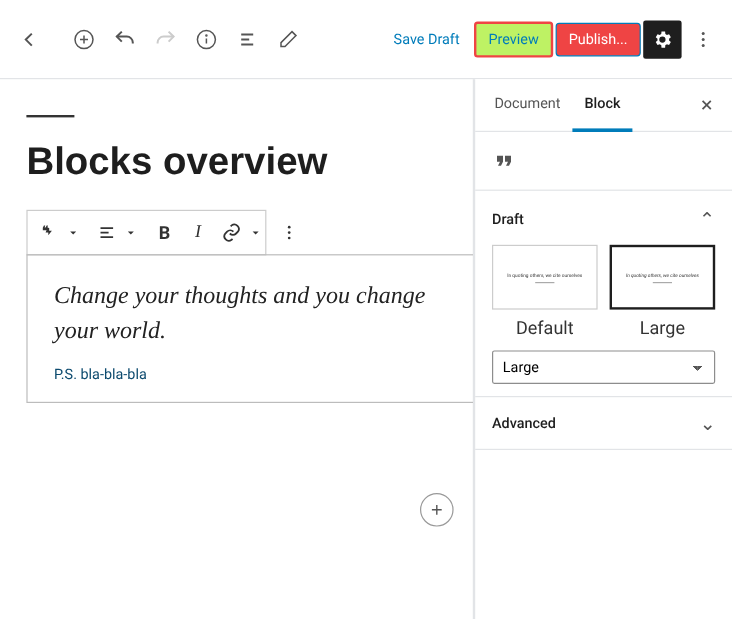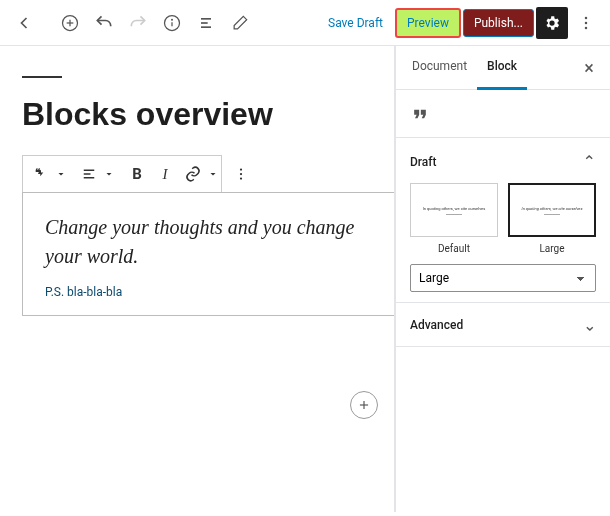--- a/index.html
+++ b/index.html
@@ -1,24 +1,24 @@
 <!DOCTYPE html>
 <html><head>
 <meta charset="utf-8">
 <style>
 *{box-sizing:border-box;margin:0;padding:0;font-family:-apple-system,BlinkMacSystemFont,"Segoe UI",Roboto,sans-serif}
 body{background:#fff;width:610px;height:516px;overflow:hidden;font-size:13px;color:#1e1e1e}
-.topbar{height:46px;border-bottom:1px solid #e2e4e7;display:flex;align-items:center;padding:0 8px;justify-content:space-between}
+.topbar{height:66px;border-bottom:1px solid #e2e4e7;display:flex;align-items:center;padding:0 8px;justify-content:space-between}
 .tb-left,.tb-right{display:flex;align-items:center;gap:2px}
 .iconbtn{width:32px;height:32px;display:flex;align-items:center;justify-content:center;border:none;background:transparent;cursor:pointer;color:#555;border-radius:2px}
 .iconbtn svg{width:20px;height:20px}
 .iconbtn.disabled{color:#ccc}
 .save-draft{color:#007cba;background:transparent;border:none;padding:6px 10px;cursor:pointer;font-size:12px}
 .preview{color:#007cba;background:#bef264;border:2px solid #ef4444;padding:6px 10px;cursor:pointer;font-size:12px;border-radius:3px}
-.publish{color:#fff;background:#7f1d1d;border:1px solid #007cba;padding:6px 10px;cursor:pointer;font-size:12px;border-radius:3px}
+.publish{color:#fff;background:#ef4444;border:1px solid #007cba;padding:6px 10px;cursor:pointer;font-size:12px;border-radius:3px}
 .gearbtn{background:#1e1e1e;color:#fff;width:32px;height:32px;display:flex;align-items:center;justify-content:center;border:none;cursor:pointer;border-radius:2px}
 .gearbtn svg{width:18px;height:18px}
 .main{display:flex;height:466px}
 .editor{flex:1;padding:20px 30px 20px 22px;overflow:auto;position:relative;border-right:1px solid #e2e4e7}
 .editor::-webkit-scrollbar{width:8px}
 .editor::-webkit-scrollbar-thumb{background:#c4c4c4;border-radius:4px}
 .title-sep{width:40px;height:2px;background:#333;margin:10px 0 18px 0}
 .post-title{font-size:32px;font-weight:700;margin-bottom:22px;font-family:"Segoe UI",Arial,sans-serif}
 .block-toolbar{display:flex;align-items:center;border:1px solid #ccc;background:#fff;height:38px;width:200px}
 .tb-group{display:flex;align-items:center;padding:0 4px;height:100%}
@@ -44,21 +44,21 @@
 .block-desc-text{font-size:11px;color:#666;line-height:1.45}
 .panel-head{display:flex;justify-content:space-between;align-items:center;margin-bottom:12px;cursor:pointer;font-size:12px}
 .panel-head b{font-weight:500}
 .chev{font-size:16px;color:#555}
 .styles-row{display:flex;gap:10px;margin-bottom:10px}
 .style-card{flex:1;text-align:center}
 .style-prev{height:54px;border:1px solid #ccc;display:flex;flex-direction:column;align-items:center;justify-content:center;margin-bottom:6px;font-size:4px;padding:6px;cursor:pointer}
 .style-prev .ln1{color:#333}
 .style-prev .ln2{width:16px;height:1px;background:#aaa;margin-top:3px}
 .style-card.selected .style-prev{border:2px solid #1e1e1e}
-.style-label{font-size:10px;color:#333}
+.style-label{font-size:15px;color:#333}
 .field-lbl{font-size:11px;color:#666;margin-bottom:4px}
 .select{width:100%;height:28px;border:1px solid #8d8d8d;padding:0 8px;font-size:12px;background:#fff;cursor:pointer;border-radius:2px;appearance:none;background-image:linear-gradient(45deg,transparent 50%,#555 50%),linear-gradient(135deg,#555 50%,transparent 50%);background-position:calc(100% - 14px) 12px,calc(100% - 10px) 12px;background-size:4px 4px,4px 4px;background-repeat:no-repeat}
 .panel-adv{padding:12px 14px;border-bottom:1px solid #e2e4e7}
 </style>
 </head>
 <body>
 
 <div class="topbar">
   <div class="tb-left">
     <button class="iconbtn">

